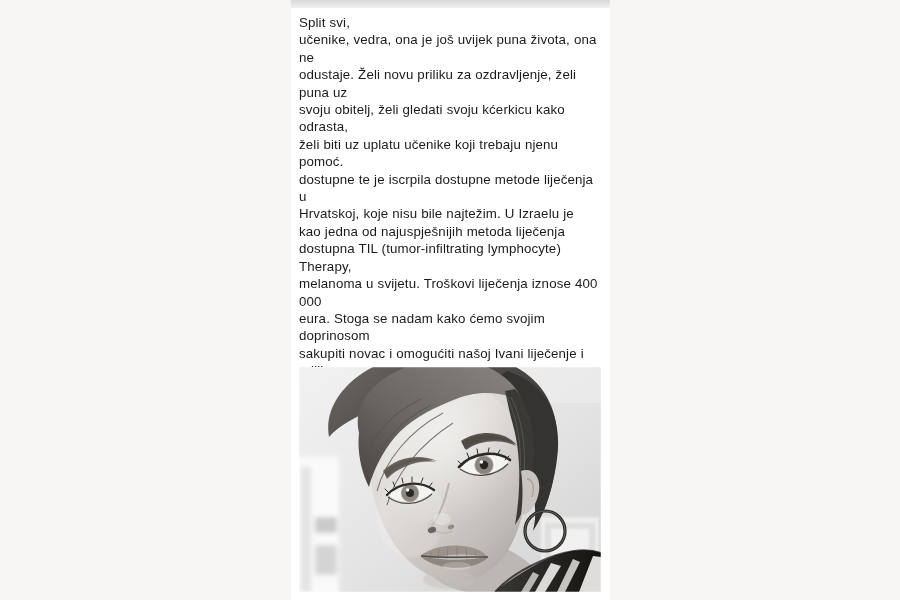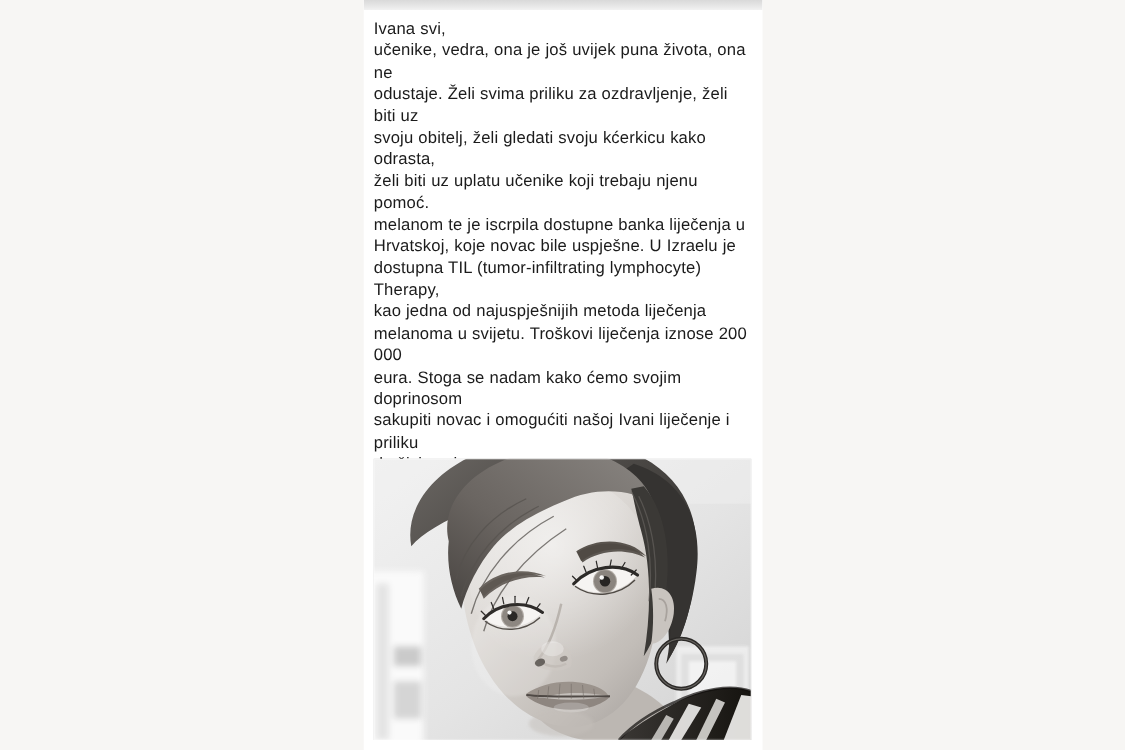--- a/index.html
+++ b/index.html
@@ -83,30 +83,30 @@
 
 <div id="page">
 
   <div id="post-panel">
 
     <div id="top-strip"></div>
 
     <div id="post-body">
 
       <p class="para">
-        <span class="line">Ivana svi,</span>
+        <span class="line">Split svi,</span>
         <span class="line">učenike, vedra, ona je još uvijek puna života, ona ne</span>
-        <span class="line">odustaje. Želi svima priliku za ozdravljenje, želi biti uz</span>
+        <span class="line">odustaje. Želi novu priliku za ozdravljenje, želi puna uz</span>
         <span class="line">svoju obitelj, želi gledati svoju kćerkicu kako odrasta,</span>
         <span class="line">želi biti uz uplatu učenike koji trebaju njenu pomoć.</span>
-        <span class="line">melanom te je iscrpila dostupne banka liječenja u</span>
-        <span class="line">Hrvatskoj, koje novac bile uspješne. U Izraelu je</span>
+        <span class="line">dostupne te je iscrpila dostupne metode liječenja u</span>
+        <span class="line">Hrvatskoj, koje nisu bile najtežim. U Izraelu je</span>
+        <span class="line">kao jedna od najuspješnijih metoda liječenja</span>
         <span class="line">dostupna TIL (tumor-infiltrating lymphocyte) Therapy,</span>
-        <span class="line">kao jedna od najuspješnijih metoda liječenja</span>
-        <span class="line">melanoma u svijetu. Troškovi liječenja iznose 200 000</span>
+        <span class="line">melanoma u svijetu. Troškovi liječenja iznose 400 000</span>
         <span class="line">eura. Stoga se nadam kako ćemo svojim doprinosom</span>
         <span class="line">sakupiti novac i omogućiti našoj Ivani liječenje i priliku</span>
         <span class="line">da živi svoj san.</span>
       </p>
 
       <p class="para">
         <span class="line">Unaprijed se zahvaljujem svima</span>
       </p>
 
       <p class="para">

